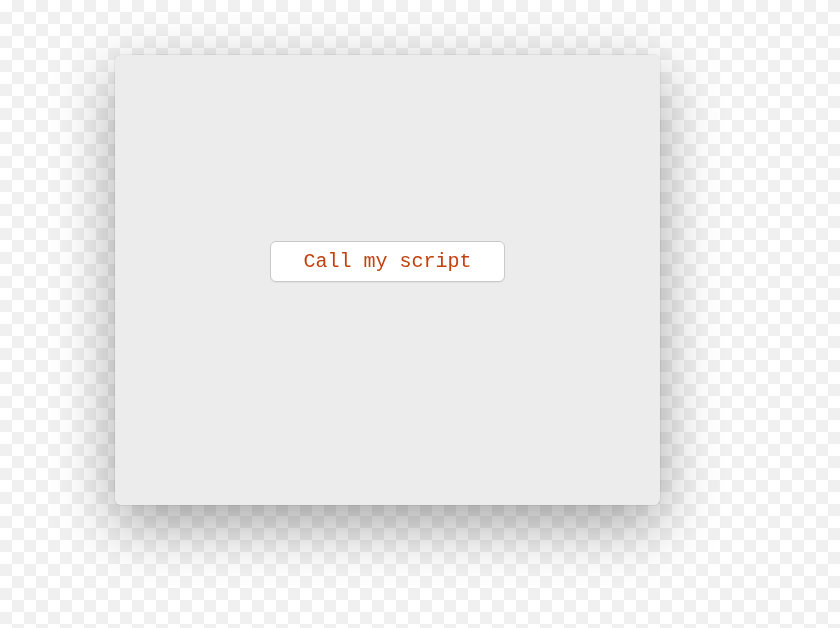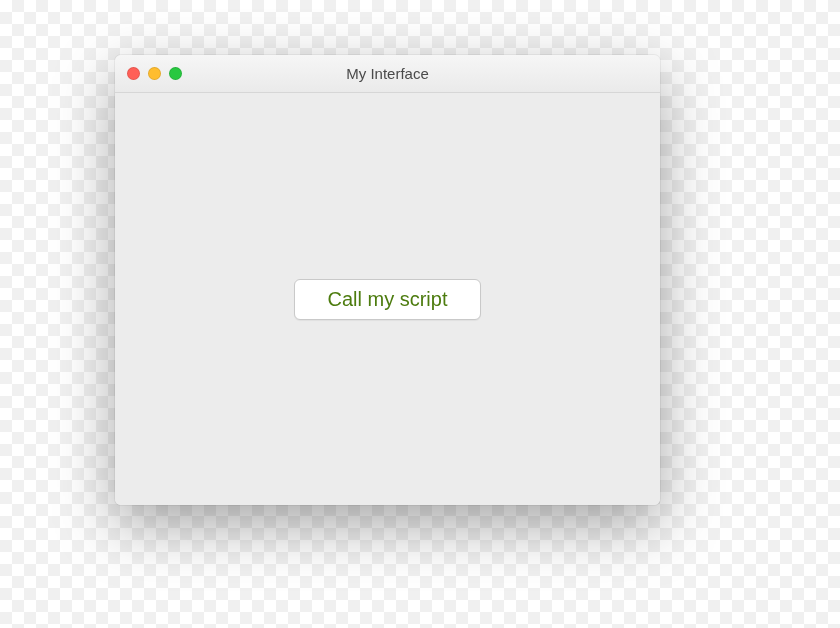--- a/index.html
+++ b/index.html
@@ -80,34 +80,26 @@
       align-items: center;
       justify-content: center;
       background: #ececec;
     }
     .mac-button {
       background: #ffffff;
       border: 1px solid #c9c9c9;
       border-radius: 6px;
       padding: 8px 32px;
       font-size: 20px;
-      color: #4d7c0f;
-      font-family: Liberation Sans, sans-serif;
+      color: #c2410c;
+      font-family: Liberation Mono, monospace;
       cursor: pointer;
       box-shadow: 0 1px 1px rgba(0,0,0,0.05);
     }
   </style>
 </head>
 <body>
 
 <div class="window">
-  <div class="titlebar">
-    <div class="traffic-lights">
-      <span class="traffic-light tl-close"></span>
-      <span class="traffic-light tl-min"></span>
-      <span class="traffic-light tl-max"></span>
-    </div>
-    <div class="window-title">My Interface</div>
-  </div>
   <div class="window-body">
     <button class="mac-button">Call my script</button>
   </div>
 </div>
 
 </body></html>

